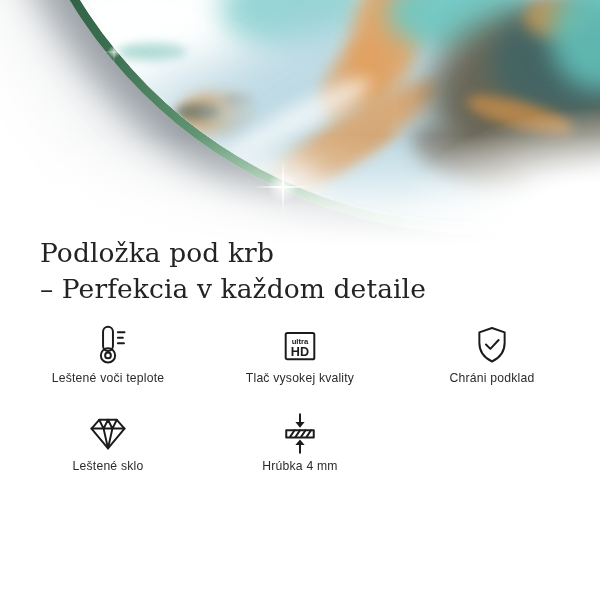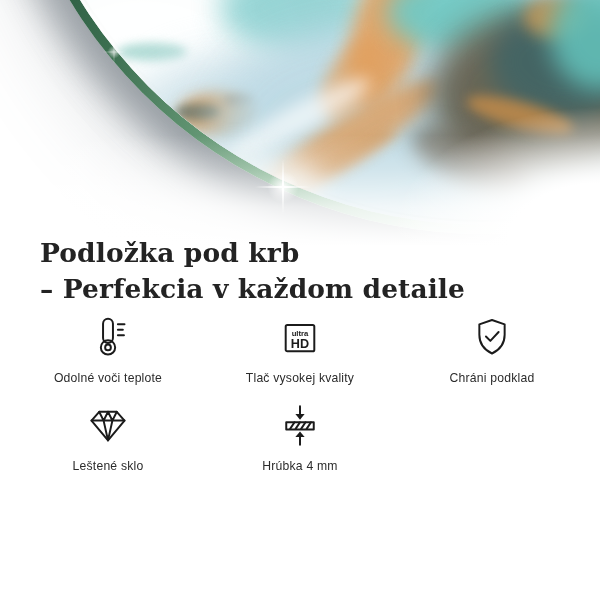--- a/index.html
+++ b/index.html
@@ -56,31 +56,31 @@
   .sparkle .glow{position:absolute;left:-17px;top:-17px;width:34px;height:34px;border-radius:50%;
     background:radial-gradient(circle, rgba(255,255,255,.95), rgba(255,255,255,0) 65%);}
   .sparkle .ray-v{position:absolute;left:-1.25px;top:-28px;width:2.5px;height:56px;
     background:linear-gradient(180deg, rgba(255,255,255,0), #fff 45%, #fff 55%, rgba(255,255,255,0));}
   .sparkle .ray-h{position:absolute;top:-1.25px;left:-28px;height:2.5px;width:56px;
     background:linear-gradient(90deg, rgba(255,255,255,0), #fff 45%, #fff 55%, rgba(255,255,255,0));}
 
   
   .content{position:relative;z-index:2;margin-top:-65px;}
   .title{
-    margin:0 40px;font-family:"DejaVu Serif","Liberation Serif",serif;font-weight:700;
+    margin:0 40px;font-family:"DejaVu Serif","Liberation Serif",serif;font-weight:400;
     font-size:26.5px;line-height:36px;color:#232323;letter-spacing:.1px;
   }
   .desc{
     margin:12px 40px 0;width:524px;font-size:13.4px;line-height:25.5px;color:#404040;
   }
   .features{
     margin:8px 12px 0;display:grid;grid-template-columns:repeat(3,1fr);row-gap:18px;
   }
   .feature{display:flex;flex-direction:column;align-items:center;text-align:center;}
-  .icon-wrap{height:52px;display:flex;align-items:flex-start;justify-content:center;}
+  .icon-wrap{height:52px;display:flex;align-items:flex-end;justify-content:center;}
   .icon-wrap svg{display:block;}
   .feature-label{margin-top:4px;font-size:12.2px;color:#2b2b2b;letter-spacing:.2px;}
   .ic{stroke:#1b1b1b;fill:none;stroke-width:1.8;stroke-linecap:round;stroke-linejoin:round;}
   .ic-fill{fill:#1b1b1b;stroke:none;}
   .ic-text{fill:#1b1b1b;font-family:"Liberation Sans",sans-serif;}
 </style>
 </head>
 <body>
 
 <div class="hero">
@@ -132,21 +132,21 @@
 
     <div class="feature">
       <div class="icon-wrap">
         <svg width="44" height="44" viewBox="0 0 40 40">
           <rect class="ic" x="15.5" y="3.5" width="9" height="22" rx="4.5" stroke-width="2"></rect>
           <circle class="ic" cx="20" cy="29.5" r="6.5" stroke-width="2"></circle>
           <circle class="ic" cx="20" cy="29.5" r="2.6" stroke-width="2"></circle>
           <path class="ic" d="M29 8.5 h6 M29 13.5 h4.5 M29 18.5 h5.5" stroke-width="2"></path>
         </svg>
       </div>
-      <div class="feature-label">Odolné voči teplote</div>
+      <div class="feature-label">Leštené voči teplote</div>
     </div>
 
     <div class="feature">
       <div class="icon-wrap">
         <svg width="44" height="44" viewBox="0 0 40 40">
           <rect class="ic" x="7" y="9" width="26" height="24" rx="1.5" stroke-width="2.4"></rect>
           <text class="ic-text" x="20" y="18.8" text-anchor="middle" font-size="7" font-weight="700">ultra</text>
           <text class="ic-text" x="20" y="29.8" text-anchor="middle" font-size="11.5" font-weight="800">HD</text>
         </svg>
       </div>

